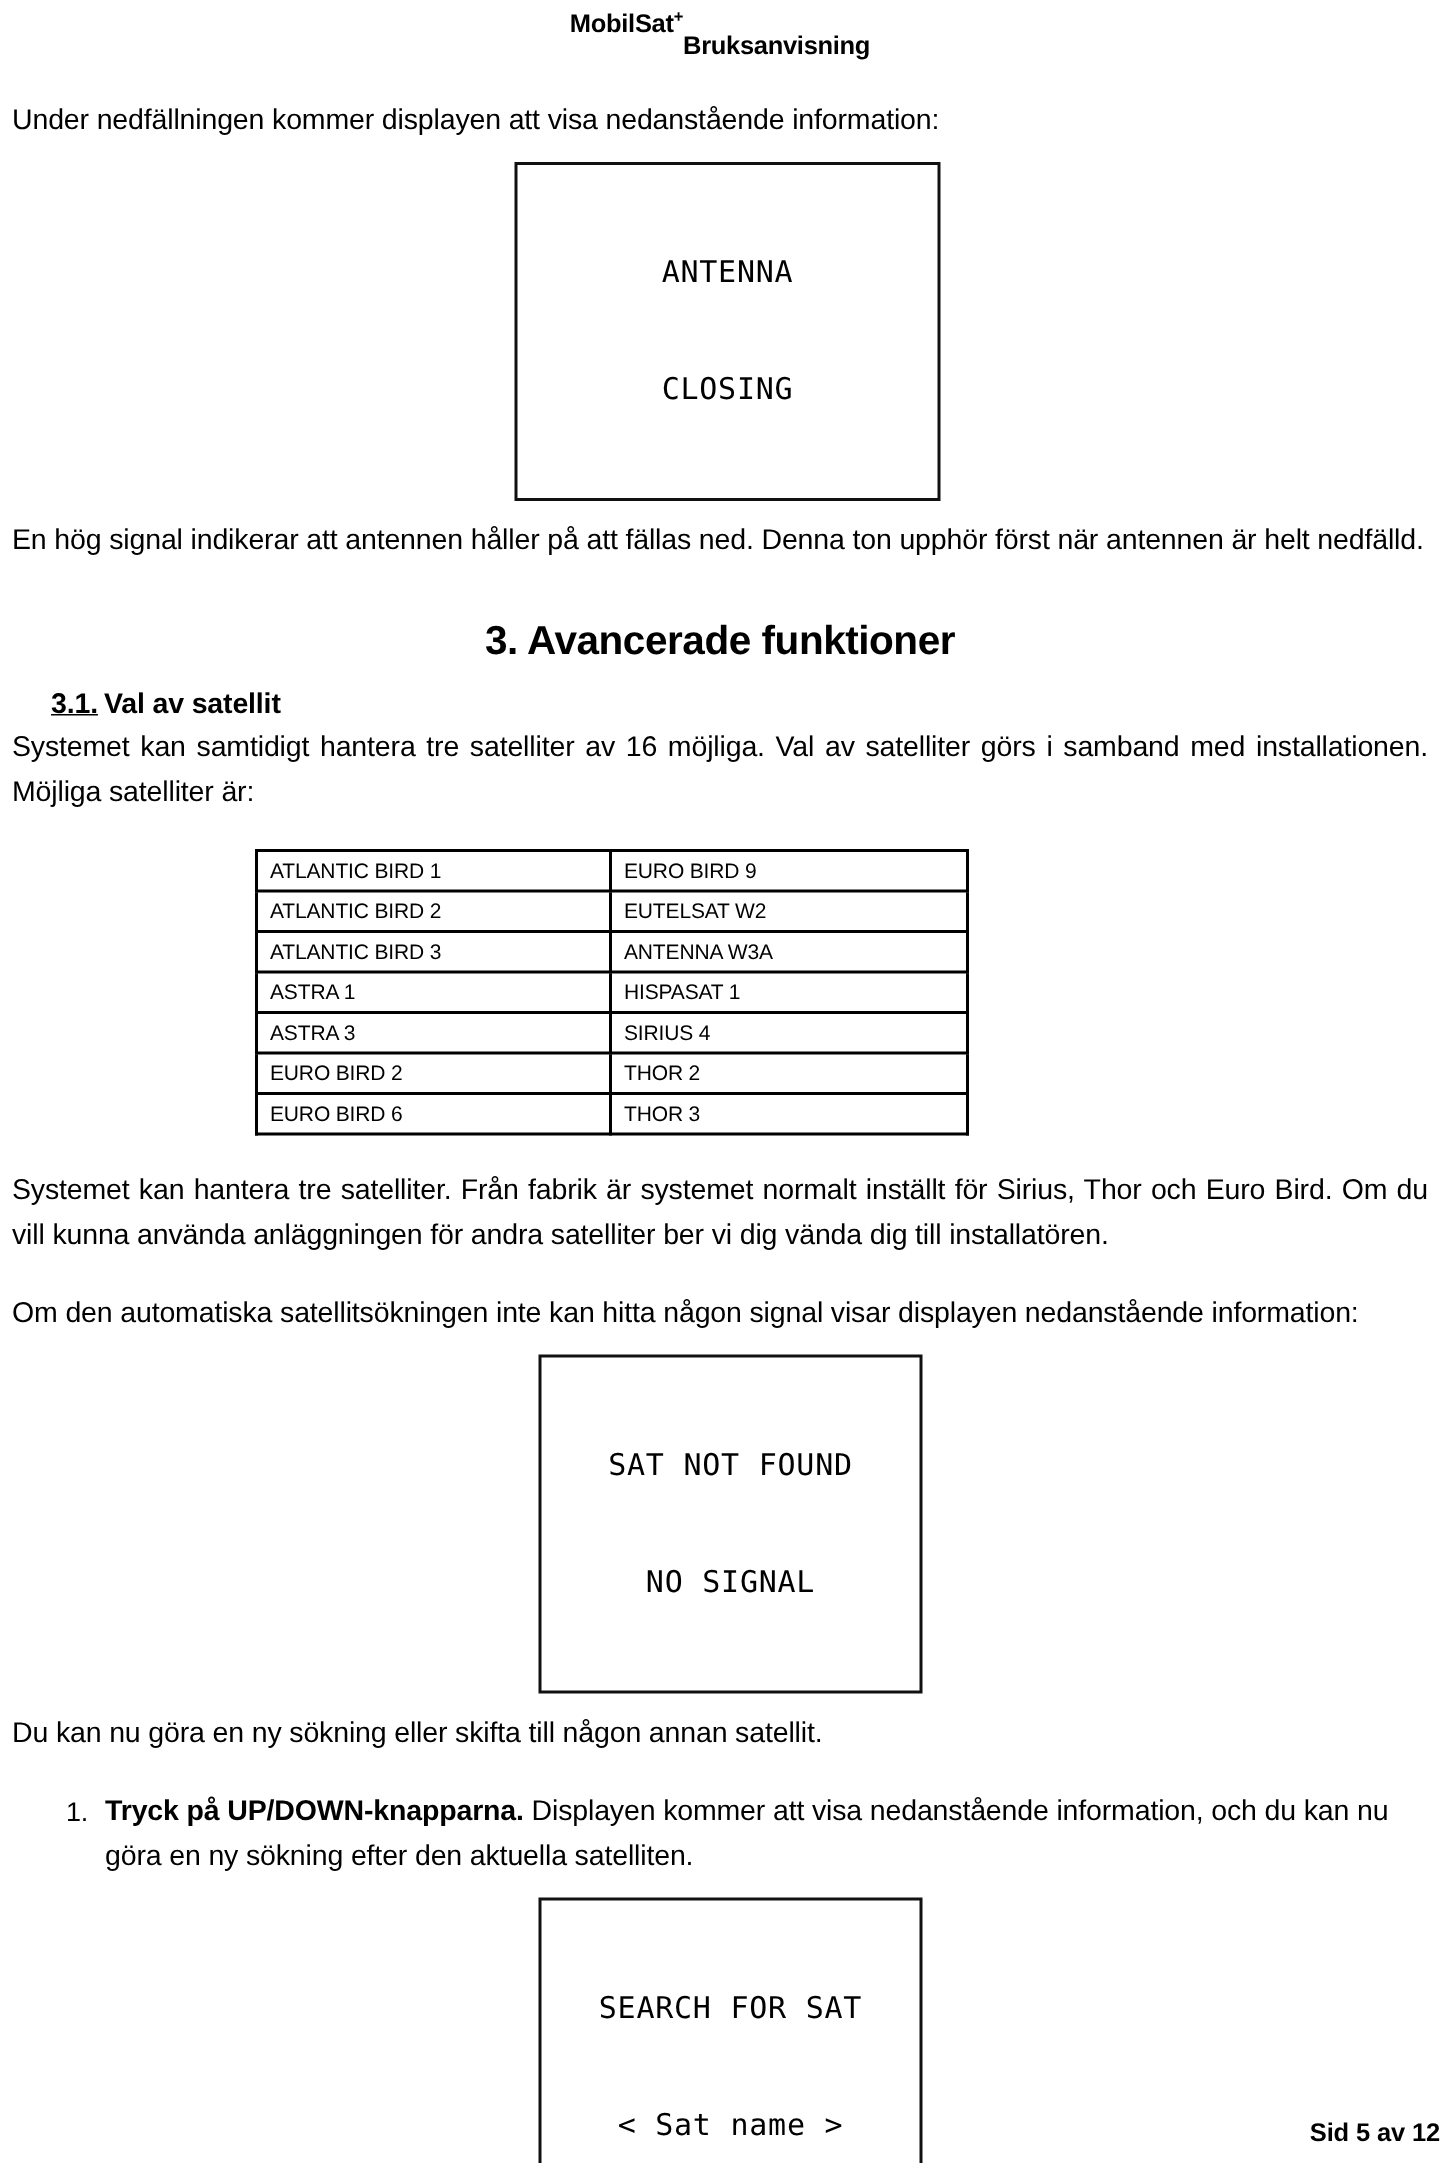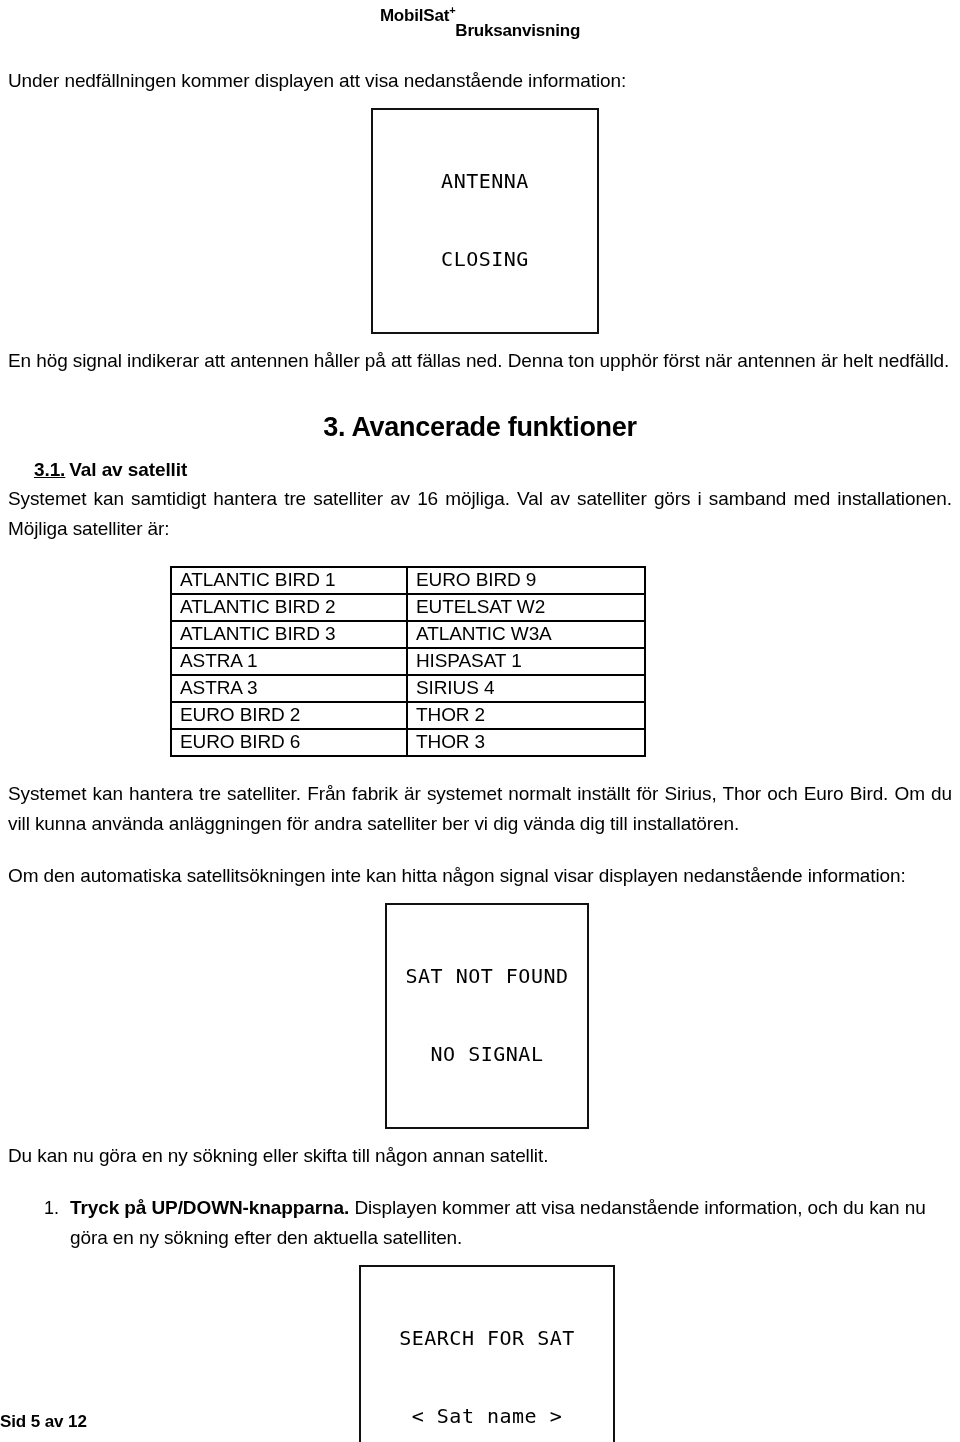--- a/index.html
+++ b/index.html
@@ -94,37 +94,37 @@
     border: 2px solid #111111;
     box-sizing: border-box;
     font-family: "DejaVu Sans Mono", "Liberation Mono", monospace;
     font-size: 20px;
     line-height: 26px;
     text-align: center;
     padding: 6px 14px 8px 14px;
     white-space: pre;
     letter-spacing: 0.5px;
   }
-  .lcd.w1 { width: 228px; margin-left: 10px; }
-  .lcd.w2 { width: 204px; margin-left: 14px; }
+  .lcd.w1 { width: 284px; margin-left: 10px; }
+  .lcd.w2 { width: 256px; margin-left: 14px; }
   .lcd.w3 { width: 256px; margin-left: 14px; }
   .lcd .line { display: block; }
 
   
   .sat-table-wrap {
     margin-left: 162px;
   }
   table.sat-table {
     border-collapse: collapse;
     table-layout: fixed;
     width: 442px;
   }
   table.sat-table td {
     border: 2px solid #000000;
-    font-size: 19px;
+    font-size: 14px;
     line-height: 22px;
     padding: 1px 6px 2px 8px;
     letter-spacing: -0.1px;
     height: 22px;
     white-space: nowrap;
   }
   table.sat-table td.col-a { width: 220px; }
   table.sat-table td.col-b { width: 222px; }
 
   
@@ -150,21 +150,21 @@
     font-size: 18px;
   }
   ol.steps > li b.lead { font-weight: bold; }
 
   
   .doc-footer {
     position: absolute;
     left: 0;
     right: 0;
     bottom: 10px;
-    text-align: left;
+    text-align: right;
     font-weight: bold;
     font-size: 17px;
     letter-spacing: -0.1px;
   }
 </style>
 </head>
 <body>
 
 <div class="page">
 
@@ -208,21 +208,21 @@
           <tr>
             <td class="col-a">ATLANTIC BIRD 1</td>
             <td class="col-b">EURO BIRD 9</td>
           </tr>
           <tr>
             <td class="col-a">ATLANTIC BIRD 2</td>
             <td class="col-b">EUTELSAT W2</td>
           </tr>
           <tr>
             <td class="col-a">ATLANTIC BIRD 3</td>
-            <td class="col-b">ATLANTIC W3A</td>
+            <td class="col-b">ANTENNA W3A</td>
           </tr>
           <tr>
             <td class="col-a">ASTRA 1</td>
             <td class="col-b">HISPASAT 1</td>
           </tr>
           <tr>
             <td class="col-a">ASTRA 3</td>
             <td class="col-b">SIRIUS 4</td>
           </tr>
           <tr>

